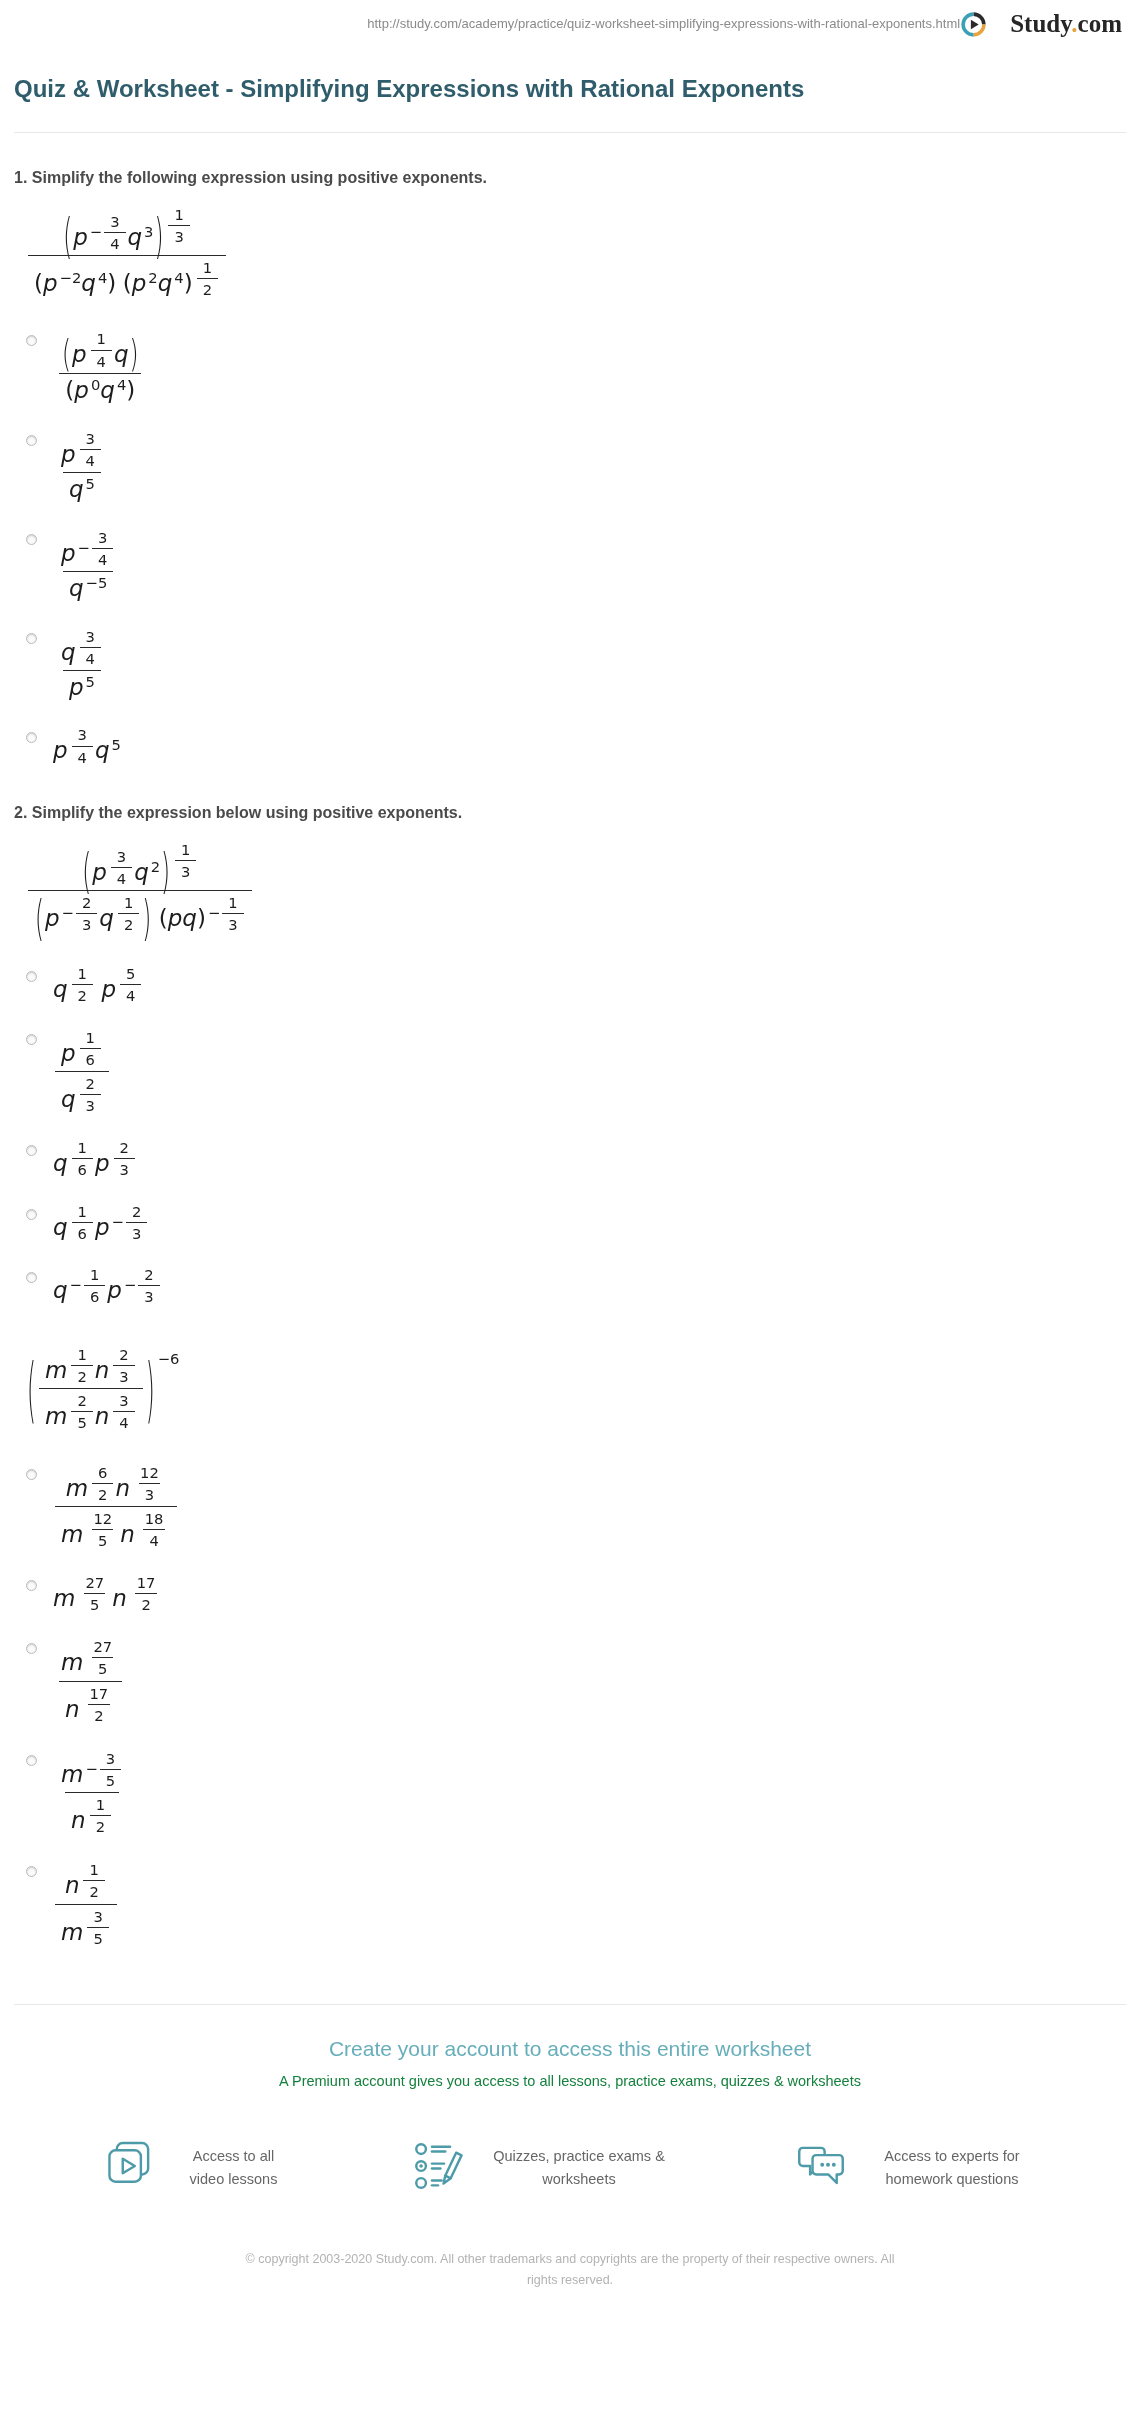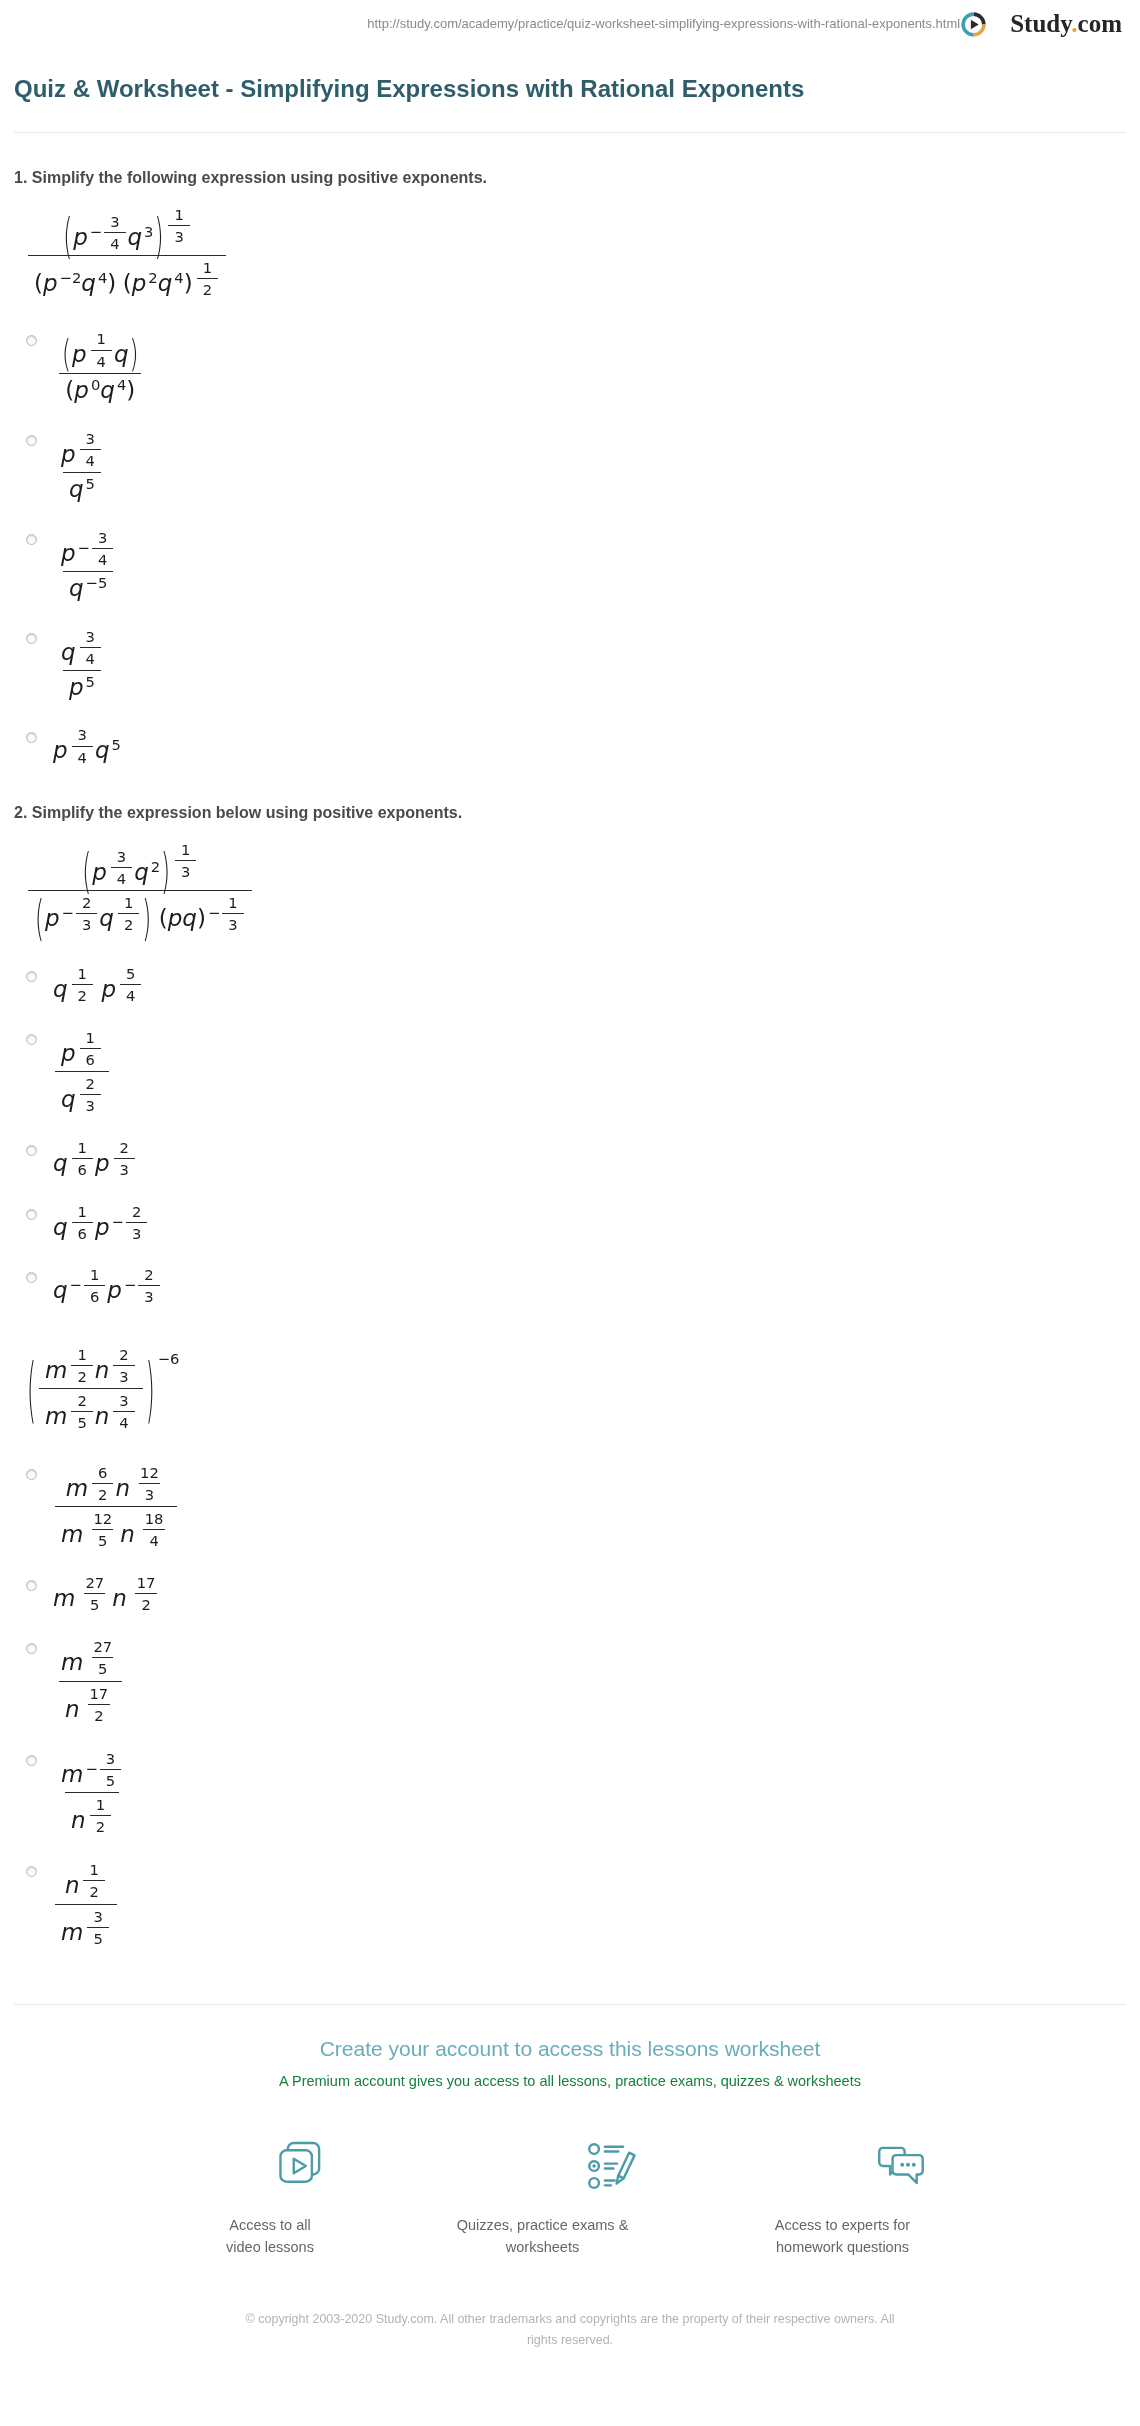--- a/index.html
+++ b/index.html
@@ -48,21 +48,21 @@
   .paren.big  { transform: scaleY(1.6); }
   .paren.Big  { transform: scaleY(2.1); }
   .paren.bigg { transform: scaleY(3.1); }
 
   
   .footer { text-align: center; }
   .footer hr.divider { margin-top: 54px; }
   .f-heading { color: #67aebb; font-size: 21px; font-weight: 400; margin: 32px 0 12px; }
   .f-sub { color: #15803d; font-size: 14.5px; margin: 0; }
   .benefits { display: flex; justify-content: center; gap: 115px; margin-top: 48px; align-items: flex-start; }
-  .benefit { display: flex; flex-direction: column; align-items: flex-end; gap: 15px; }
+  .benefit { display: flex; flex-direction: row; align-items: center; gap: 15px; }
   .benefit svg { width: 58px; height: 58px; }
   .b-label { font-size: 14.5px; color: #666; line-height: 1.55; }
   .benefit:nth-child(1) .b-label { max-width: 120px; }
   .benefit:nth-child(2) .b-label { max-width: 195px; }
   .benefit:nth-child(3) .b-label { max-width: 175px; }
   .copyright { color: #b3b3b3; font-size: 12.5px; max-width: 660px; margin: 50px auto 0; line-height: 1.7; padding-bottom: 42px; }
 </style>
 </head>
 <body>
 
@@ -316,21 +316,21 @@
                       <span class="mden"><span class="mnm">5</span></span>
                     </span></span></span>
               </span></span>
           </div>
         </div>
   </section>
 </div>
 
   <div class="footer">
     <hr class="divider">
-    <h3 class="f-heading">Create your account to access this lessons worksheet</h3>
+    <h3 class="f-heading">Create your account to access this entire worksheet</h3>
     <p class="f-sub">A Premium account gives you access to all lessons, practice exams, quizzes &amp; worksheets</p>
 
     <div class="benefits">
       <div class="benefit">
         <span>
           <svg viewBox="0 0 48 48" fill="none" stroke="#4d9aa8" stroke-width="2" stroke-linejoin="round" stroke-linecap="round">
             <rect x="13" y="5" width="26" height="26" rx="5"></rect>
             <rect x="7" y="11" width="26" height="26" rx="5" fill="#ffffff"></rect>
             <path d="M18 18 L28 24 L18 30 Z"></path>
           </svg>

